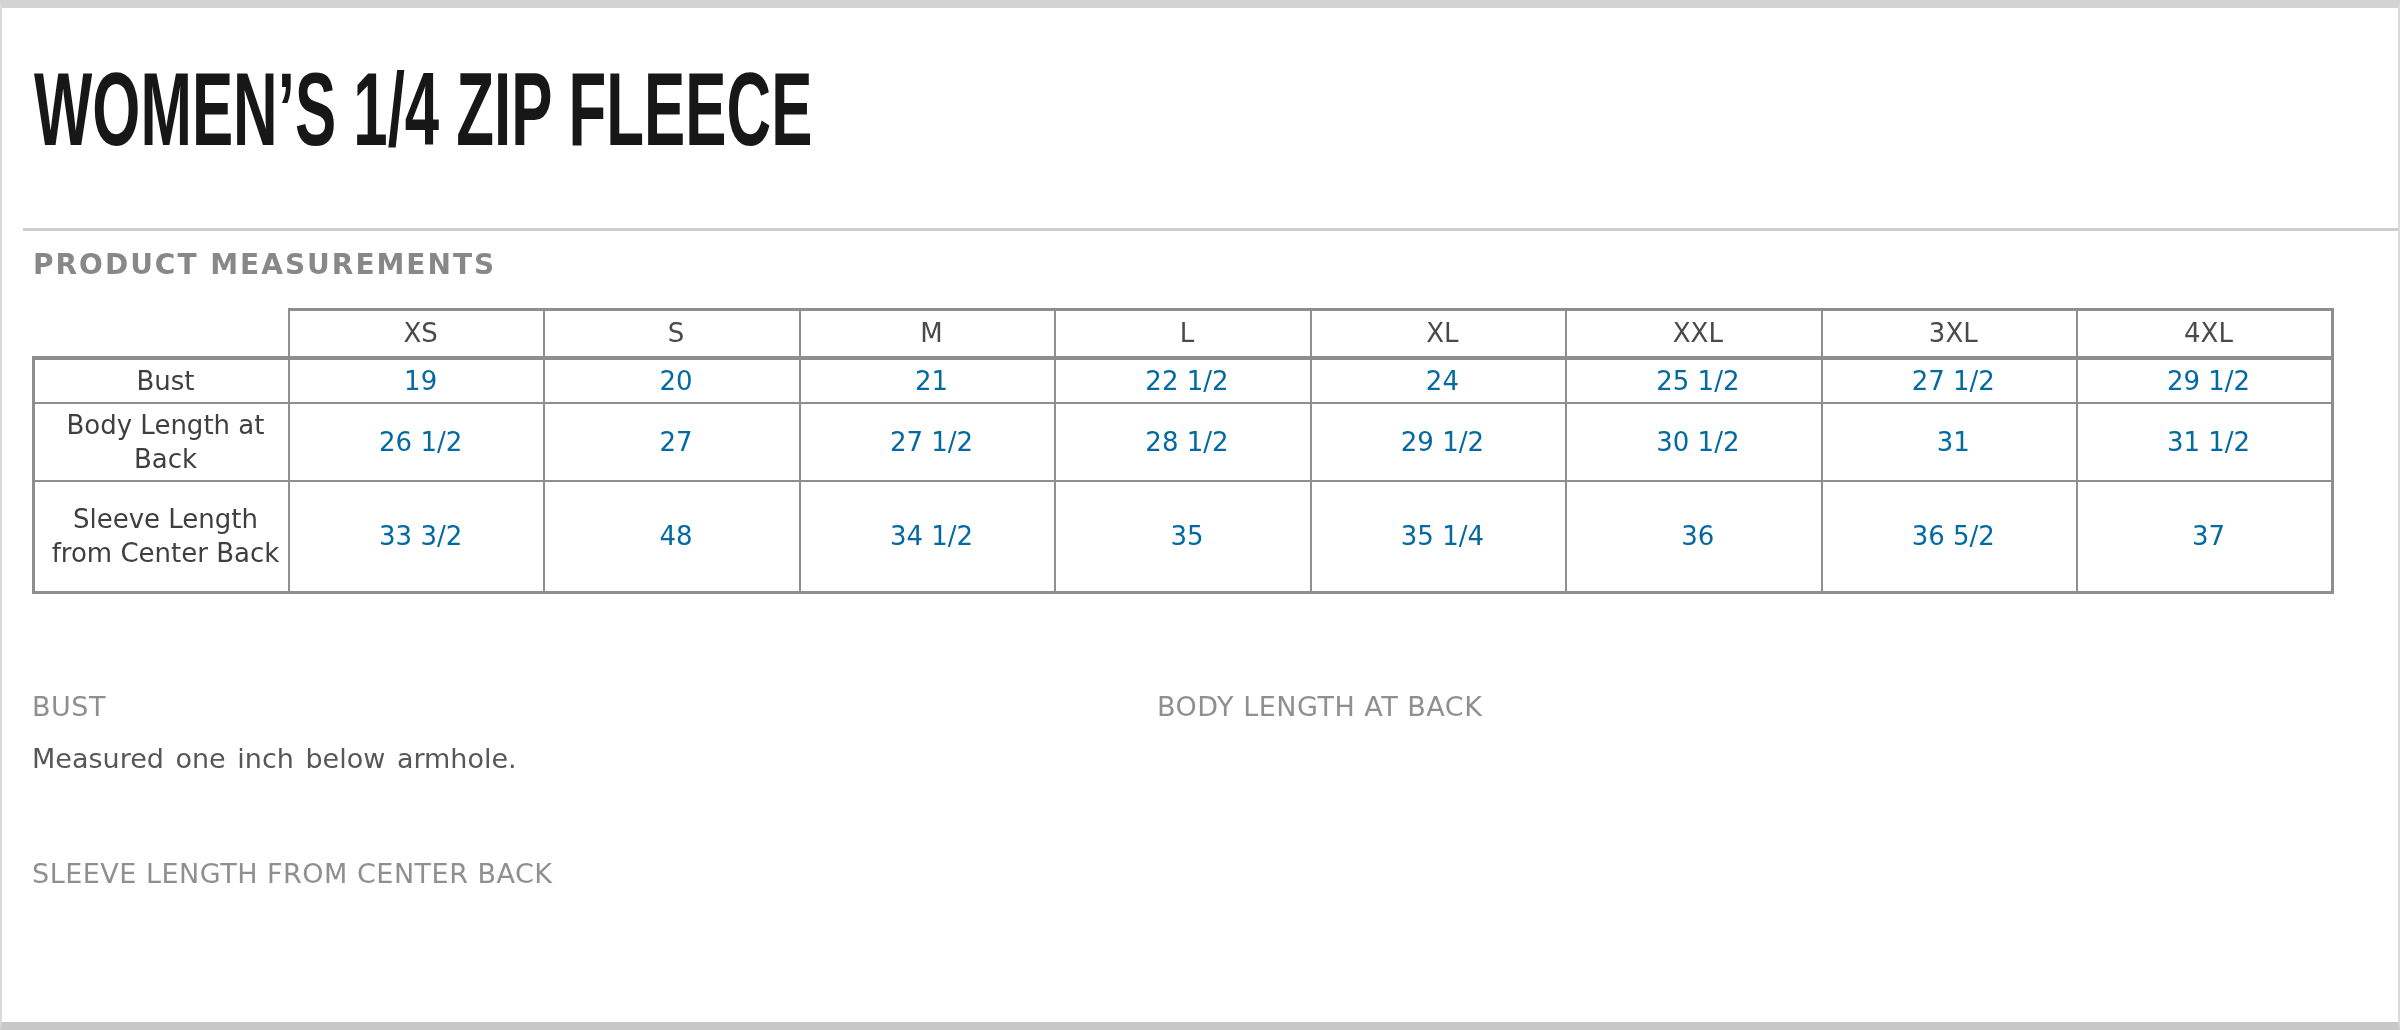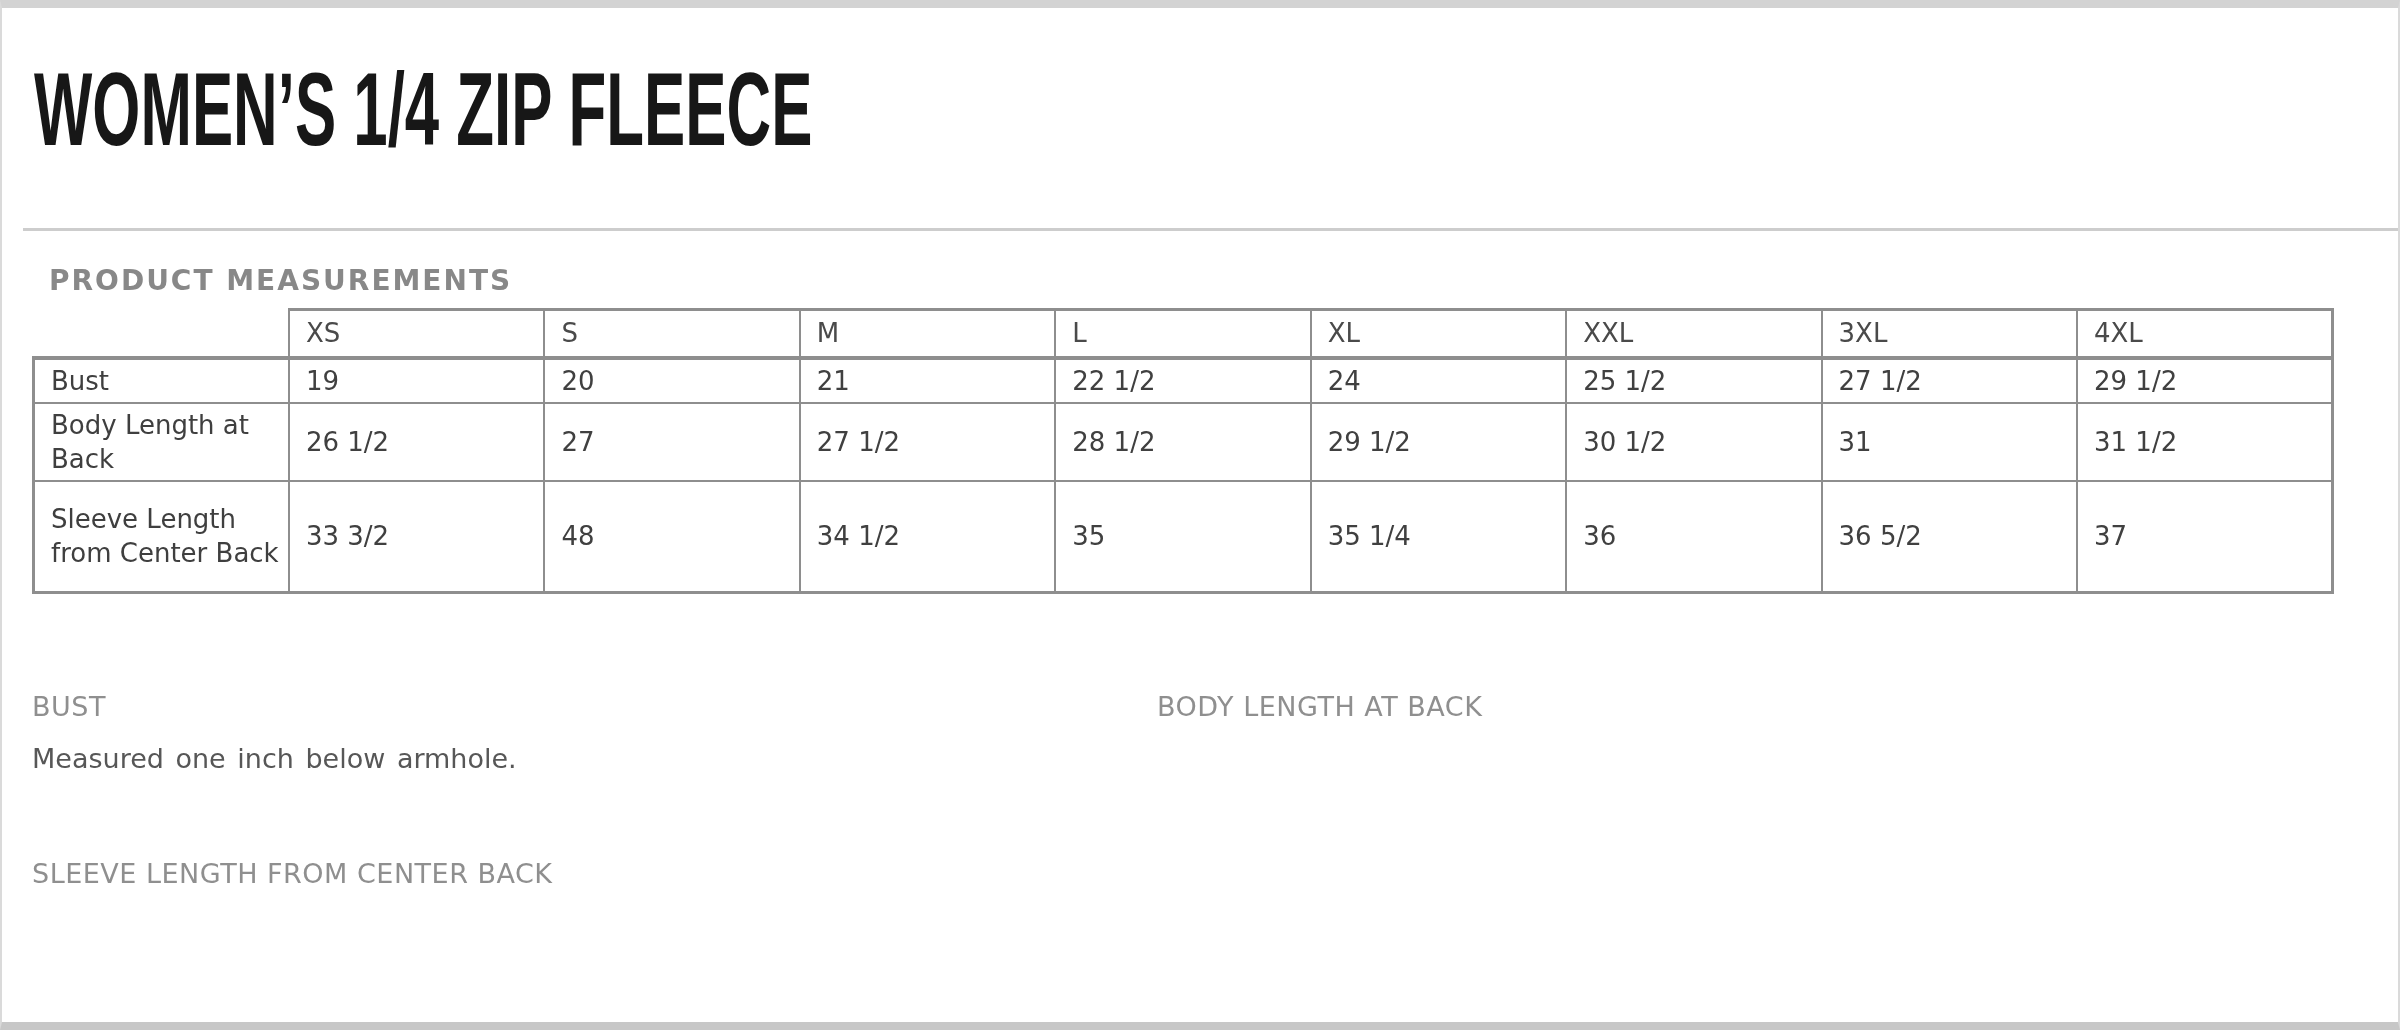--- a/index.html
+++ b/index.html
@@ -36,50 +36,50 @@
     left: 21px;
     right: 0;
     top: 220px;
     height: 3px;
     background: #cdcdcd;
   }
   .section-heading {
     position: absolute;
     left: 31px;
     top: 240px;
-    margin: 16px;
+    margin: 0;
     font-family: "DejaVu Sans", sans-serif;
     font-weight: 700;
     font-size: 28px;
     letter-spacing: 2px;
     color: #888888;
   }
   .size-table {
     position: absolute;
     left: 30px;
     top: 300px;
     width: 2302px;
     border-collapse: collapse;
     table-layout: fixed;
   }
   .size-table th, .size-table td {
     border: 2px solid #8e8e8e;
-    text-align: left;
+    text-align: center;
     vertical-align: middle;
     padding: 4px 8px 4px 16px;
     font-weight: normal;
     font-size: 26px;
     line-height: 34px;
     overflow: hidden;
   }
   .size-table thead tr { height: 48px; }
   .size-table thead th { color: #4a4a4a; border-top-width: 3px; }
   .size-table thead th.corner { border: none; }
   .size-table tbody th { color: #3f3f3f; }
-  .size-table tbody td { color: #404040; }
+  .size-table tbody td { color: #0369a1; }
   .size-table tbody tr:nth-child(1) { height: 45px; }
   .size-table tbody tr:nth-child(2) { height: 78px; }
   .size-table tbody tr:nth-child(3) { height: 112px; }
   .size-table tbody tr:first-child > * { border-top-width: 4px; }
   .size-table tbody tr > *:first-child { border-left-width: 3px; }
   .size-table tr > *:last-child { border-right-width: 3px; }
   .size-table tbody tr:last-child > * { border-bottom-width: 3px; }
   .def { position: absolute; }
   .def-bust { left: 30px; top: 683px; }
   .def-body-length { left: 1155px; top: 683px; }

